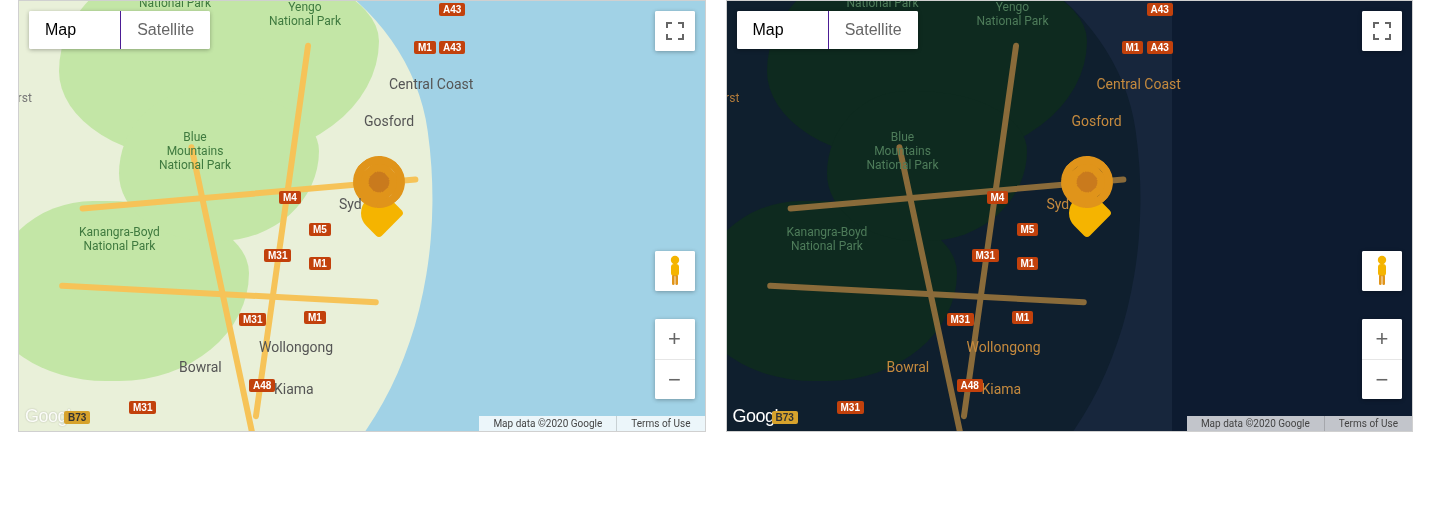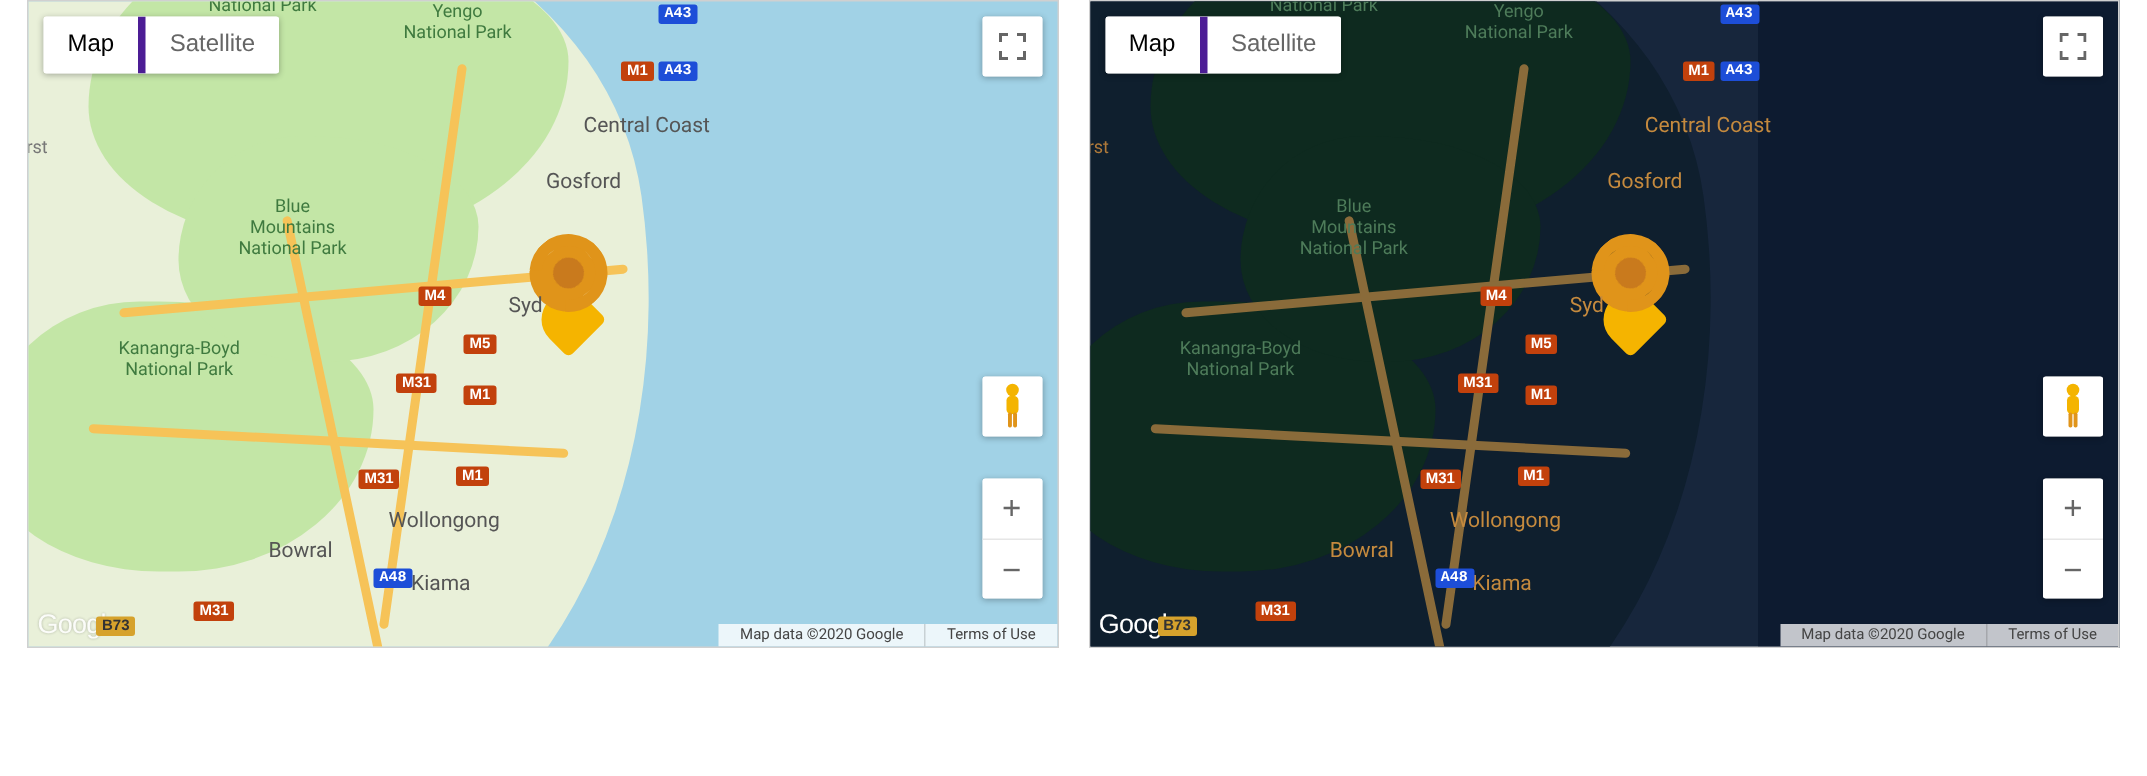--- a/index.html
+++ b/index.html
@@ -85,21 +85,21 @@
   .shield {
     position:absolute;
     font-size:10px;
     font-weight:700;
     color:#fff;
     padding:1px 4px;
     border-radius:2px;
     font-family: Arial, sans-serif;
   }
   .shield.m { background:#c2410c; }
-  .shield.a { background:#1d4ed8;font-family:Liberation Mono, monospace; }
+  .shield.a { background:#c2410c; }
   .shield.b { background:#d6a22c; color:#333; }
 
   
   .marker {
     position:absolute; left:330px; top:155px; width:60px; height:75px;
   }
   .marker .pin {
     position:absolute; bottom:0; left:12px; width:36px; height:36px;
     background:#f5b400; transform:rotate(45deg); border-radius:4px 4px 4px 50%;
   }
@@ -112,27 +112,28 @@
 
   
   .maptype {
     position:absolute; left:10px; top:10px;
     display:flex;
     background:#fff;
     box-shadow:0 1px 4px rgba(0,0,0,.3);
     border-radius:2px;
     overflow:hidden;
     font-family: Roboto, Arial, sans-serif;
+    gap: 12px;
   }
   .maptype button {
     border:none; background:#fff; padding:10px 16px;
     font-size:16px; cursor:pointer; color:#666;
   }
   .maptype button.active { color:#000; font-weight:500; }
-  .maptype button + button { border-left:5px solid #4c1d95; }
+  .maptype button + button { border-left:1px solid #4c1d95;margin-left:16px; }
 
   .ctrl {
     position:absolute; right:10px;
     background:#fff; box-shadow:0 1px 4px rgba(0,0,0,.3);
     border-radius:2px;
     display:flex; flex-direction:column;
     overflow:hidden;
   }
   .ctrl button {
     width:40px; height:40px; border:none; background:#fff;

